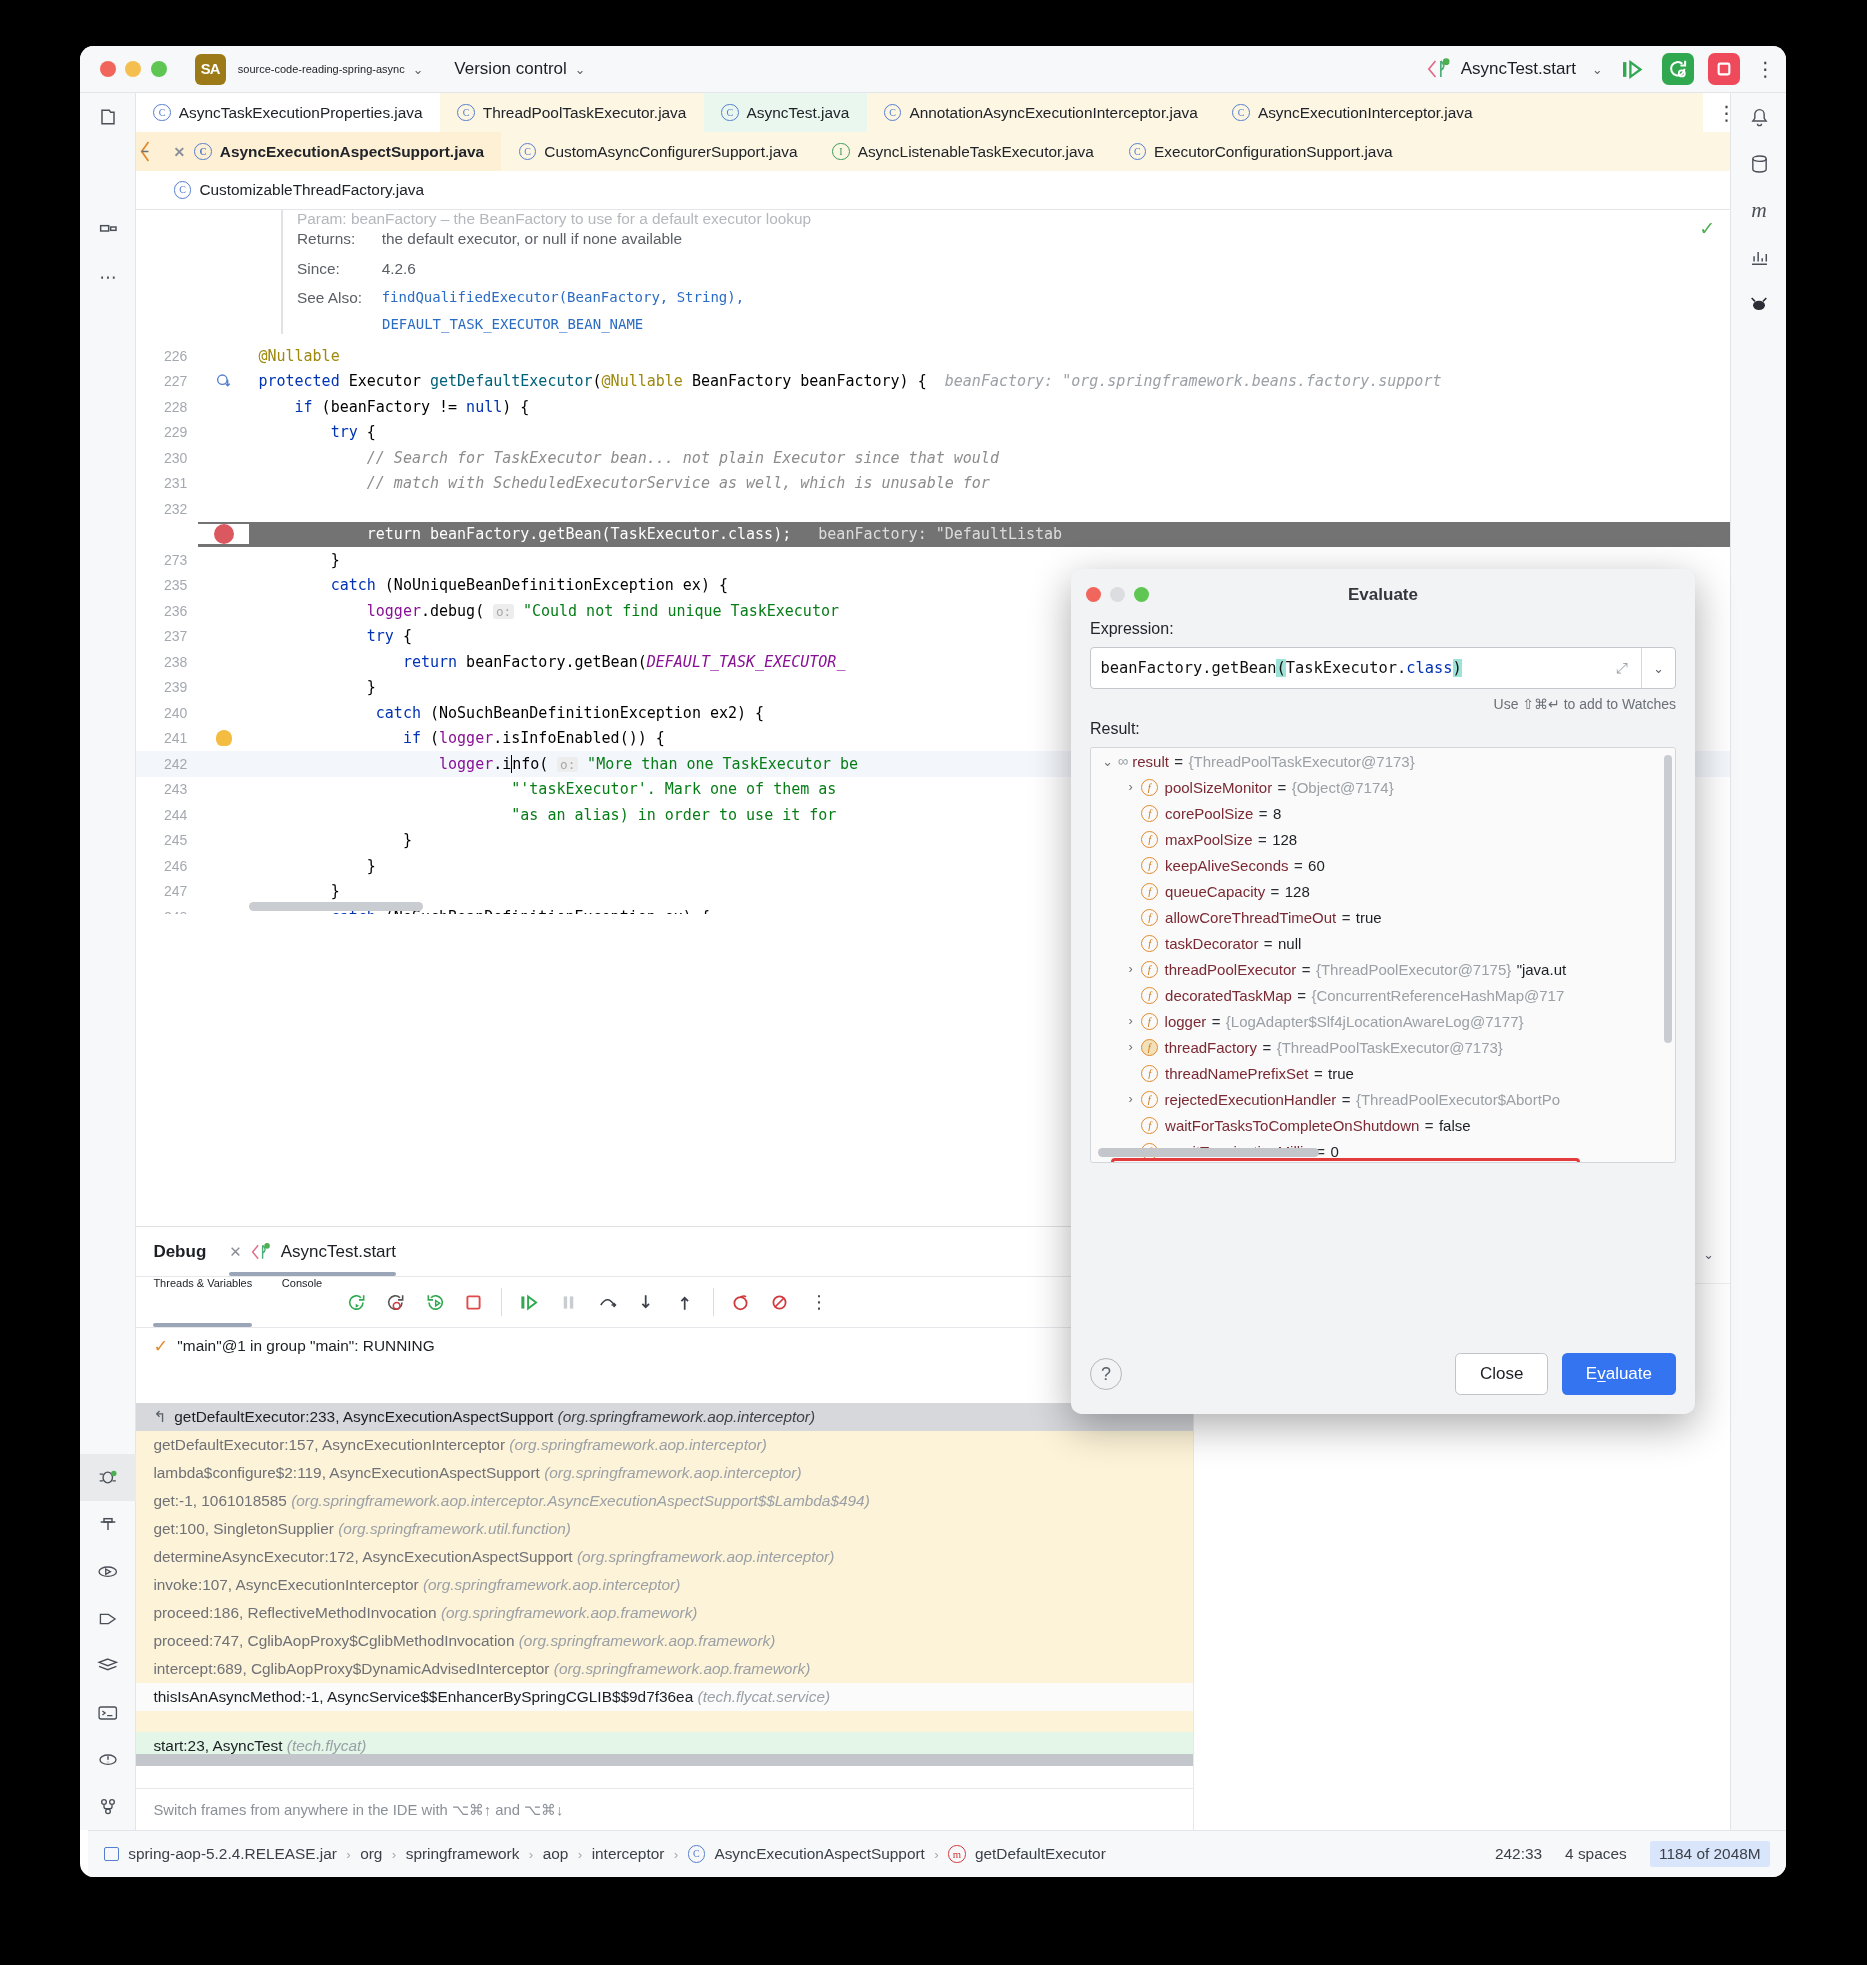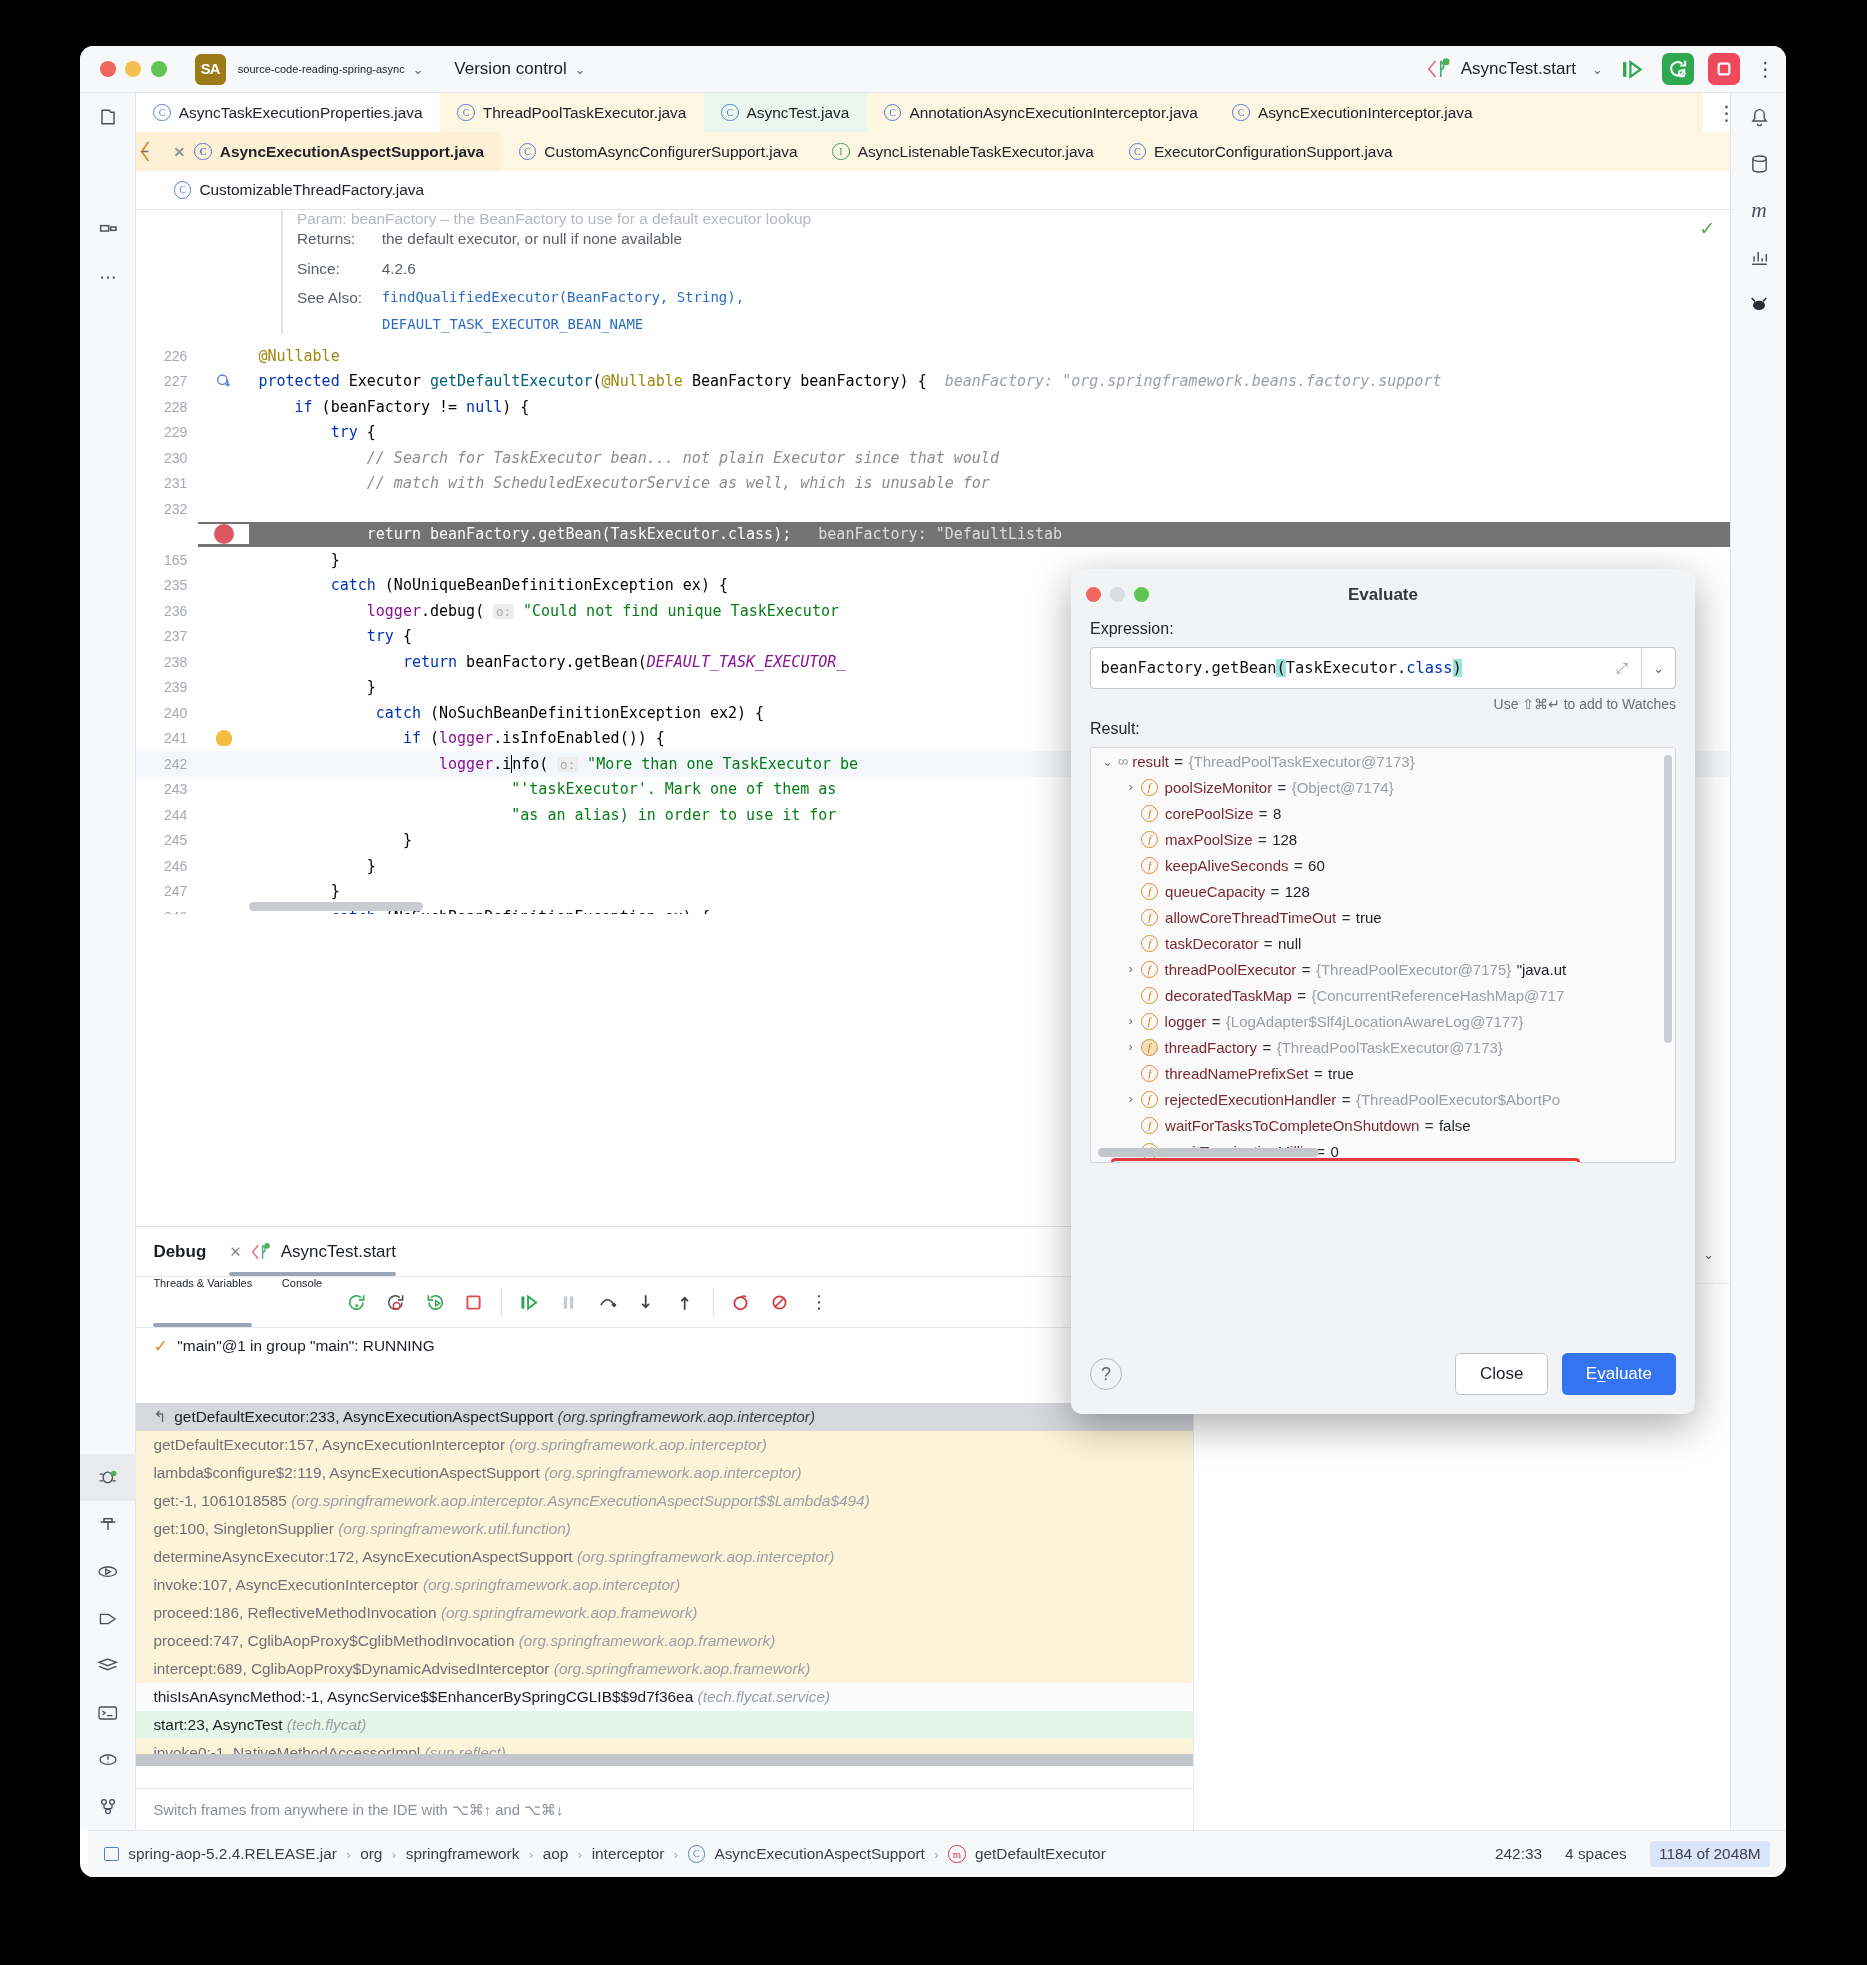--- a/index.html
+++ b/index.html
@@ -115,21 +115,21 @@
   .tbi { width:39px; height:39px; display:flex; align-items:center; justify-content:center; font-size:18px; }
   .vsep { width:0.7px; height:28px; background:#d9dce0; margin:0 8px; }
   .threadline { height:36px; display:flex; align-items:center; padding-left:17.4px; font-size:15.4px; color:#1b1f24; gap:9.4px;}
   .frames { position:absolute; left:0; right:0; top:176px; bottom:64px; overflow:hidden; background:#fdf3d8;}
   .frame { height:28px; display:flex; align-items:center; padding-left:17.4px; font-size:15.4px; color:#6f7177; white-space:nowrap;}
   .frame .m{color:#6f7177;} .frame .pkg{color:#9aa0a6; font-style:italic;}
   .frame.sel { background:#d6d8dc; color:#1b1f24; }
   .frame.sel .m{color:#1b1f24;font-weight:normal;} .frame.sel .pkg{color:#3e4248;}
   .frame.user { background:#fbfbfc; color:#1b1f24;}
   .frame.user .m{color:#1b1f24;} 
-  .frame.green { background:#e3f6e8; color:#1b1f24;}
+  .frame.green { background:#e3f6e8; color:#1b1f24;margin-top:21px;}
   .frame.green .m{color:#1b1f24;}
   .dbg-hint { position:absolute; left:0; right:0; bottom:0; height:42px; display:flex; align-items:center;
      padding-left:17.4px; font-size:14.8px; color:#8b9098; border-top:0.7px solid #e6e8eb; background:#fff;}
 
   
   .varpane { position:absolute; left:1113px; right:56px; top:1180px; bottom:47px; background:#fff; border-left:0.7px solid #e6e8eb; overflow:hidden;}
   .varrow { display:flex; align-items:center; height:28px; font-size:15.4px; white-space:nowrap; padding-left:10.7px;}
 
   
   .statusbar { position:absolute; left:8px; right:0; bottom:0; height:47px; background:#f7f8fa; border-top:0.7px solid #e3e5e8;
@@ -396,21 +396,21 @@
     <div class="codeline">
       <span class="ln">232</span><span class="gut"></span>
     </div>
 
     <div class="codeline hl-row">
       <span class="ln" style="color:#a4a9b0;background:#fff;height:25.5px;display:flex;align-items:center;justify-content:flex-end;"></span>
       <span class="gut" style="background:#fff;"><span class="bp"></span></span>
       <span class="code">            return beanFactory.getBean(TaskExecutor.class);   <span style="opacity:.75;">beanFactory: "DefaultListab</span></span>
     </div>
     <div class="codeline">
-      <span class="ln">165</span><span class="gut"></span>
+      <span class="ln">273</span><span class="gut"></span>
       <span class="code">        }</span>
     </div>
     <div class="codeline">
       <span class="ln">235</span><span class="gut"></span>
       <span class="code">        <span class="kw">catch</span> (NoUniqueBeanDefinitionException ex) {</span>
     </div>
     <div class="codeline">
       <span class="ln">236</span><span class="gut"></span>
       <span class="code">            <span class="fld">logger</span>.debug( <span class="pm">o:</span> <span class="str">"Could not find unique TaskExecutor </span></span>
     </div>

